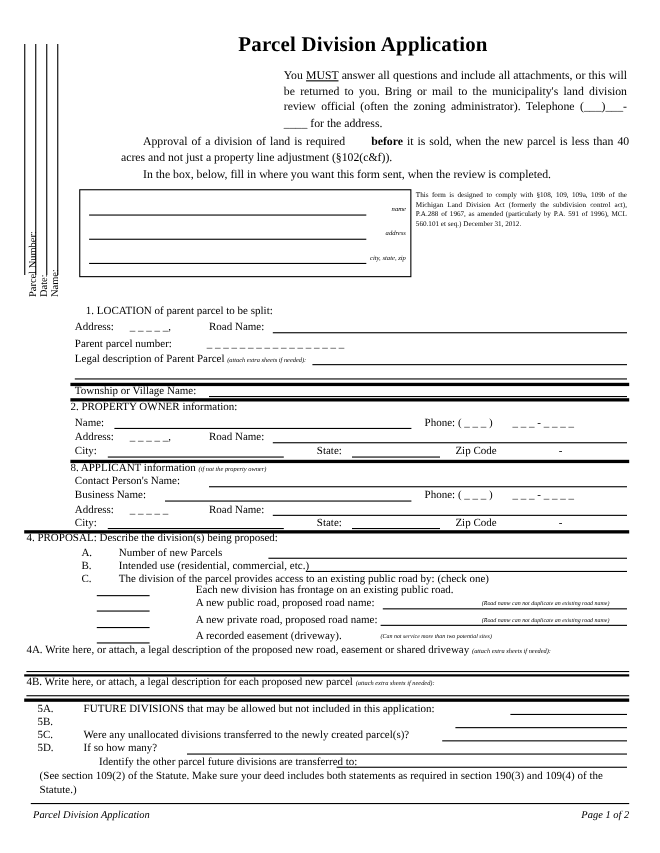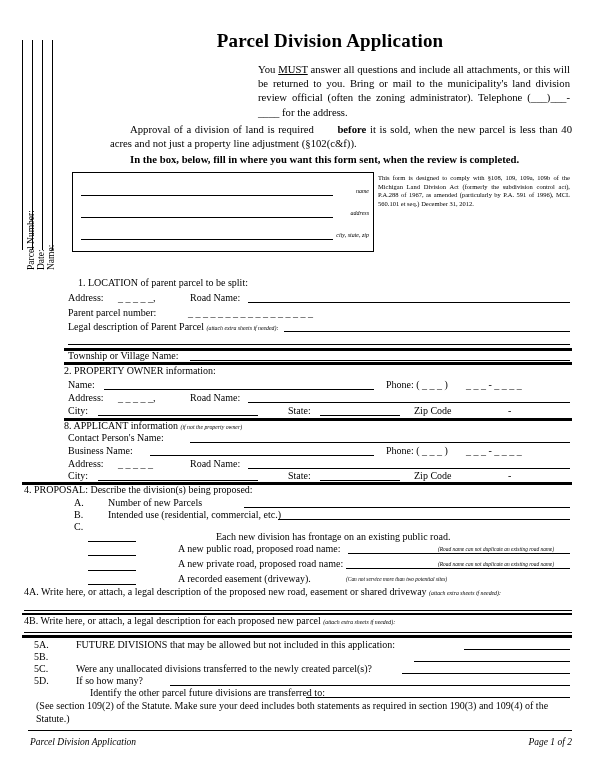--- a/index.html
+++ b/index.html
@@ -42,21 +42,21 @@
   .intro{
     position:absolute;left:258px;top:62px;width:312px;
     font-size:10.7px;line-height:1.33;text-align:justify;
   }
   .intro2{
     position:absolute;left:110px;top:122px;width:462px;
     font-size:10.7px;line-height:1.35;text-align:justify;
   }
   .intro3{
     position:absolute;left:110px;top:152px;width:462px;
-    font-size:10.7px;line-height:1.35;font-weight:bold;
+    font-size:10.7px;line-height:1.35;
   }
   .indent{display:inline-block;width:20px;}
   u.ul{text-decoration:underline;}
   b.bold{font-weight:bold;margin-left:20px;}
 
   
   .addrbox{
     position:absolute;left:72px;top:172px;width:300px;height:78px;
     border:1px solid #000;
   }
@@ -190,23 +190,24 @@
   <div class="f" style="left:24px;top:484px;">4.  PROPOSAL:  Describe the division(s) being proposed:</div>
   <div class="f" style="left:74px;top:497px;">A.</div>
   <div class="f" style="left:108px;top:497px;">Number of new Parcels</div>
   <div class="rule" style="left:244px;top:507px;width:326px;"></div>
 
   <div class="f" style="left:74px;top:509px;">B.</div>
   <div class="f" style="left:108px;top:509px;">Intended use (residential, commercial, etc.)</div>
   <div class="rule" style="left:278px;top:519px;width:292px;"></div>
 
   <div class="f" style="left:74px;top:521px;">C.</div>
+  <div class="f" style="left:108px;top:521px;">The division of the parcel provides access to an existing public road by: (check one)</div>
 
   <div class="rule" style="left:88px;top:541px;width:48px;"></div>
-  <div class="f" style="left:178px;top:531px;margin-left:38px;">Each new division has frontage on an existing public road.</div>
+  <div class="f" style="left:178px;top:531px;">Each new division has frontage on an existing public road.</div>
 
   <div class="rule" style="left:88px;top:555px;width:48px;"></div>
   <div class="f" style="left:178px;top:543px;">A new public road, proposed road name:</div>
   <div class="rule" style="left:348px;top:553px;width:222px;"></div>
   <div class="tiny2 f" style="left:438px;top:546px;">(Road name can not duplicate an existing road name)</div>
 
   <div class="rule" style="left:88px;top:570px;width:48px;"></div>
   <div class="f" style="left:178px;top:558px;">A new private road, proposed road name:</div>
   <div class="rule" style="left:346px;top:568px;width:224px;"></div>
   <div class="tiny2 f" style="left:438px;top:561px;">(Road name can not duplicate an existing road name)</div>

